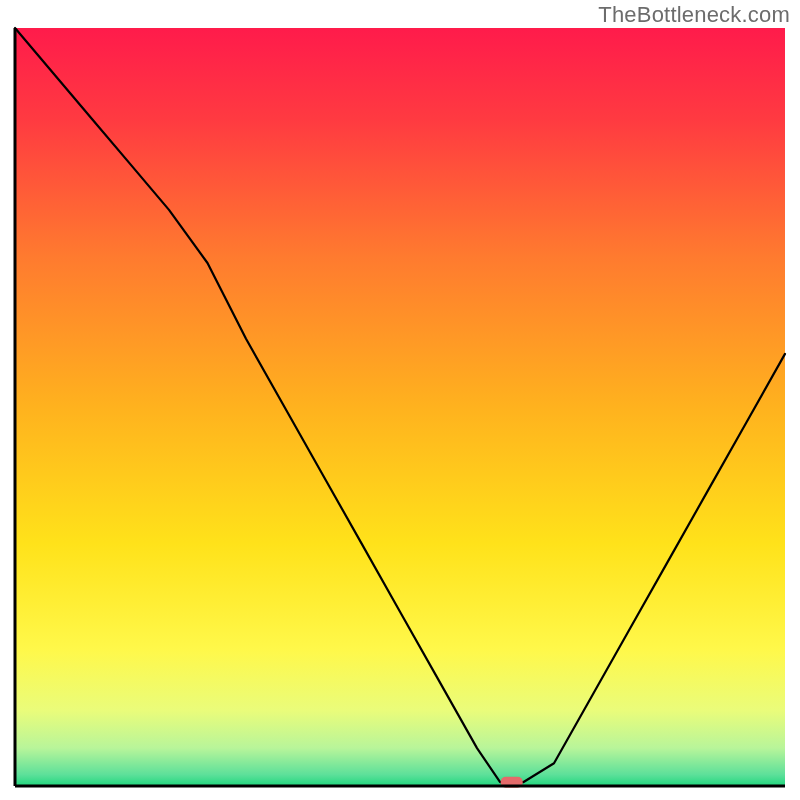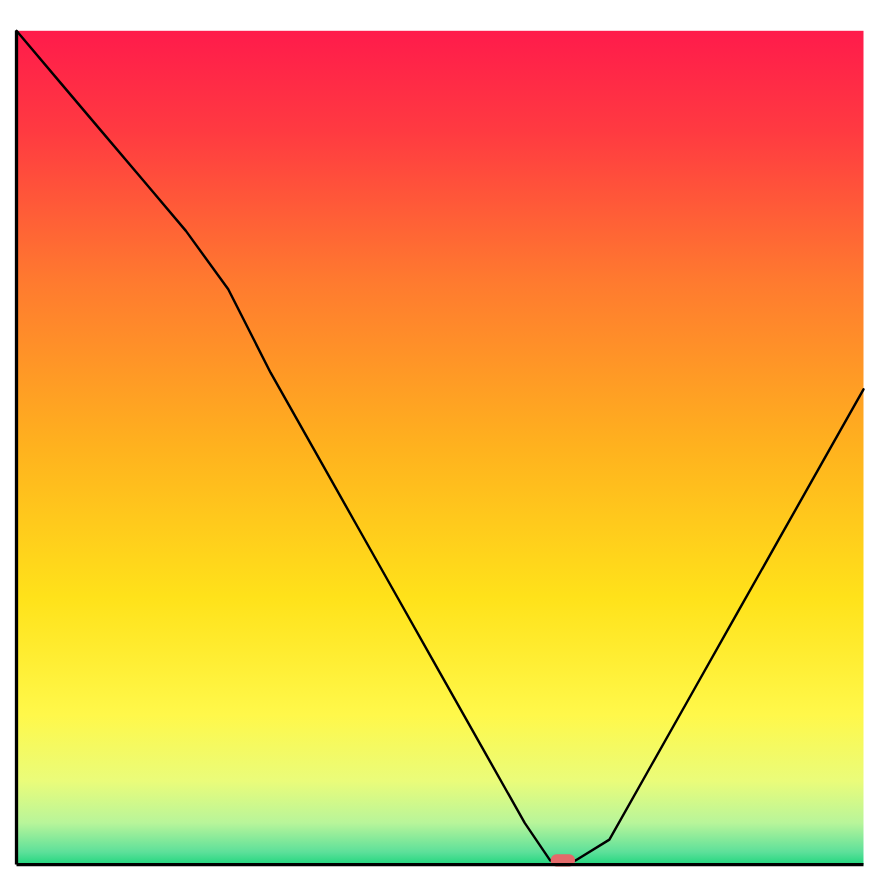--- a/index.html
+++ b/index.html
@@ -25,20 +25,21 @@
     letter-spacing: 0.2px;
   }
   svg {
     display: block;
   }
 </style>
 </head>
 <body>
 
 <div class="container">
+  <div class="watermark">TheBottleneck.com</div>
   <svg id="chart-svg" width="800" height="800">
     <defs>
       <linearGradient id="bg-grad" x1="0" y1="0" x2="0" y2="1">
           <stop offset="0.00%" stop-color="#ff1b4b"></stop>
           <stop offset="12.00%" stop-color="#ff3a41"></stop>
           <stop offset="30.00%" stop-color="#ff7a2f"></stop>
           <stop offset="50.00%" stop-color="#ffb21e"></stop>
           <stop offset="68.00%" stop-color="#ffe21a"></stop>
           <stop offset="82.00%" stop-color="#fff84a"></stop>
           <stop offset="90.00%" stop-color="#eafc7a"></stop>

